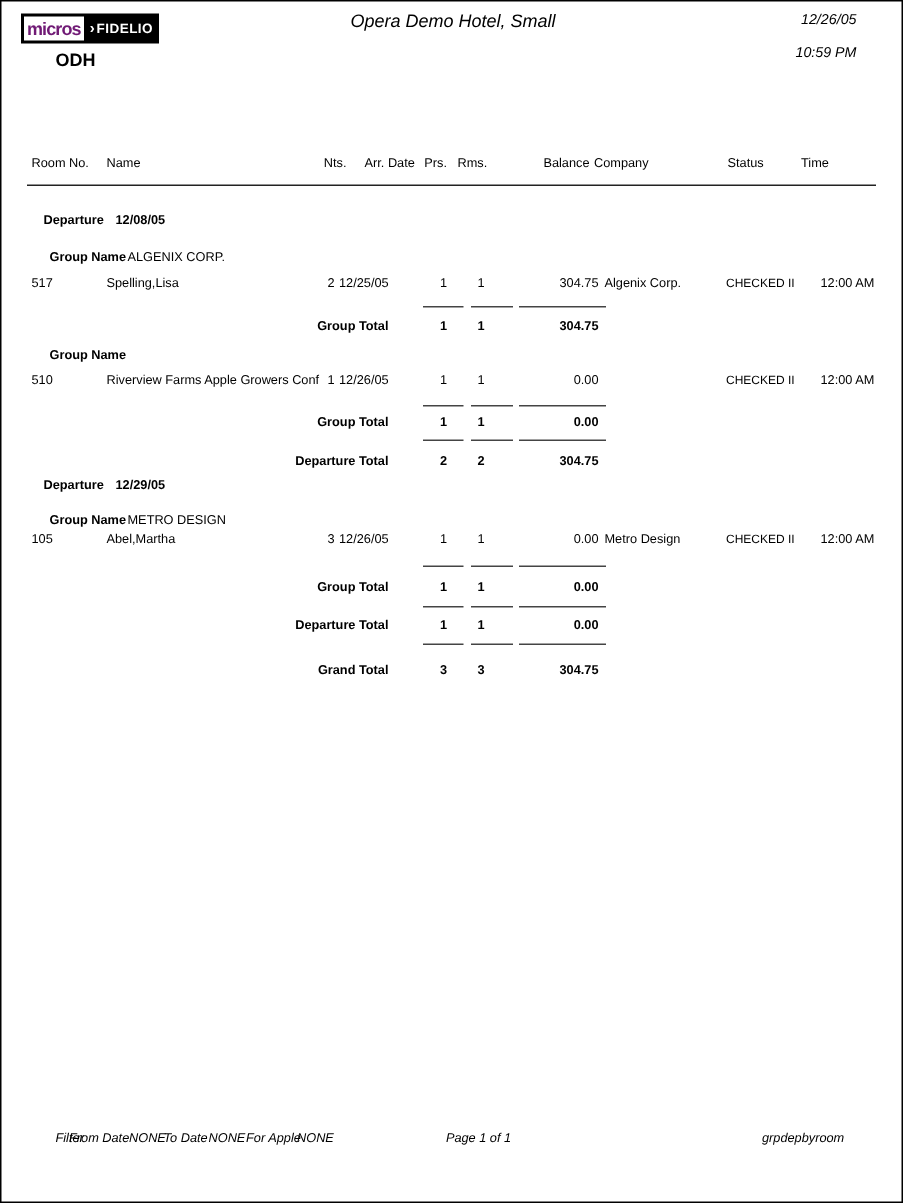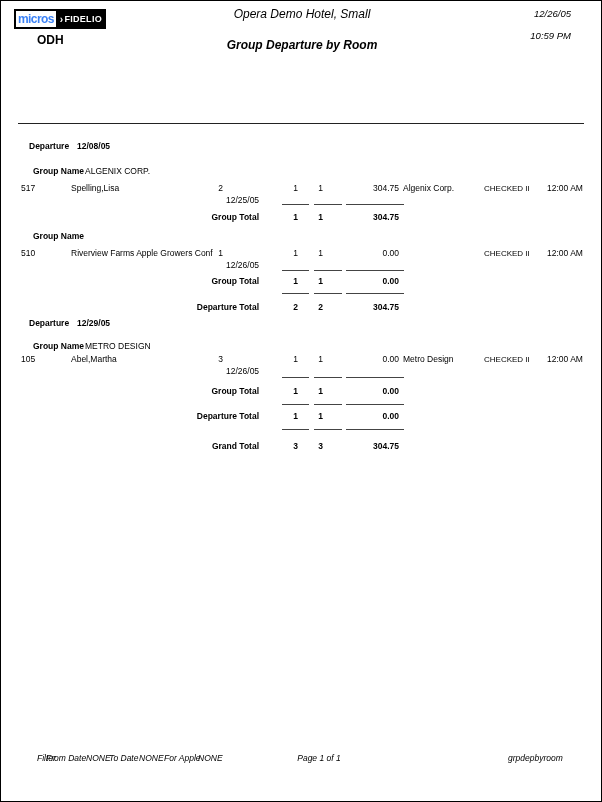--- a/index.html
+++ b/index.html
@@ -11,21 +11,21 @@
     font-size:8.5px; color:#000; overflow:hidden;
   }
   .r { position:absolute; left:0; width:602px; height:11px; line-height:11px; }
   .c { position:absolute; top:0; white-space:pre; }
   .b { font-weight:bold; }
 
   
   .cr    { left:20px;  width:40px; }
   .cn    { left:70px;  width:152px; }
   .cnts  { left:198px; width:24px; text-align:right; }
-  .carr  { left:225px; width:50px;margin-top:12px; }
+  .carr  { left:225px; width:50px; }
   .cprs  { left:279px; width:18px; text-align:right; }
   .crms  { left:304px; width:18px; text-align:right; }
   .cbal  { left:340px; width:58px; text-align:right; }
   .ccomp { left:402px; width:85px; }
   .cstat { left:483px; width:48px; font-size:8px; }
   .ctime { left:530px; width:50px;margin-left:16px; }
   .ctlabel { left:150px; width:108px; text-align:right; }
 
   
   .h-nts   { left:203px; width:27px; text-align:right; }
@@ -43,21 +43,21 @@
   .rule { position:absolute; left:17px; width:566px; height:1px; background:#222; }
   .segs { position:absolute; left:0; width:602px; height:1px; }
   .seg  { position:absolute; top:0; height:1px; background:#444; }
   .seg-prs { left:281px; width:27px; }
   .seg-rms { left:313px; width:28px; }
   .seg-bal { left:345px; width:58px; }
 
   
   .logo { position:absolute; left:13px; top:8px; height:20px; display:flex; }
   .logo-micros {
-    background:#fff; border:2px solid #000; color:#3b82f6;
+    background:#fff; border:2px solid #000; color:#701a75;
     font-weight:bold; font-size:12px; letter-spacing:-0.6px;
     display:flex; align-items:center; padding:0 2px;
   }
   .logo-fidelio {
     background:#000; color:#fff; font-weight:bold; font-size:9px;
     letter-spacing:0.3px; display:flex; align-items:center; padding:0 4px 0 2px;
   }
   .logo-arrow { font-size:10px; margin-right:1px; font-weight:bold; }
   .hotel-code  { position:absolute; left:36px; top:32px; font-size:12px; font-weight:bold; }
   .hotel-name  { position:absolute; left:0; top:6px;  width:602px; text-align:center; font-size:12px; font-weight:normal; font-style:italic; }
@@ -84,24 +84,35 @@
 
   <div class="logo">
     <span class="logo-micros">micros</span>
     <span class="logo-fidelio">
         <span class="logo-arrow">›</span>
         <span>FIDELIO</span>
       </span>
   </div>
   <div class="hotel-code">ODH</div>
   <div class="hotel-name">Opera Demo Hotel, Small</div>
-  <div class="report-title">Group Departure by Room</div>
   <div class="print-date">12/26/05</div>
   <div class="print-time">10:59 PM</div>
 
+  <div class="r" style="top:102px">
+    <span class="c cr">Room No.</span>
+    <span class="c cn">Name</span>
+    <span class="c h-nts">Nts.</span>
+    <span class="c h-arr">Arr. Date</span>
+    <span class="c cprs">Prs.</span>
+    <span class="c crms">Rms.</span>
+    <span class="c h-bal">Balance</span>
+    <span class="c h-comp">Company</span>
+    <span class="c h-status">Status</span>
+    <span class="c h-time">Time</span>
+  </div>
   <div class="rule" style="top:122px"></div>
 
   <div class="r" style="top:140px">
     <span class="c b dep-label">Departure</span>
     <span class="c b dep-date">12/08/05</span>
   </div>
 
   <div class="r" style="top:165px">
     <span class="c b grp-label">Group Name</span>
     <span class="c grp-name">ALGENIX CORP.</span>

